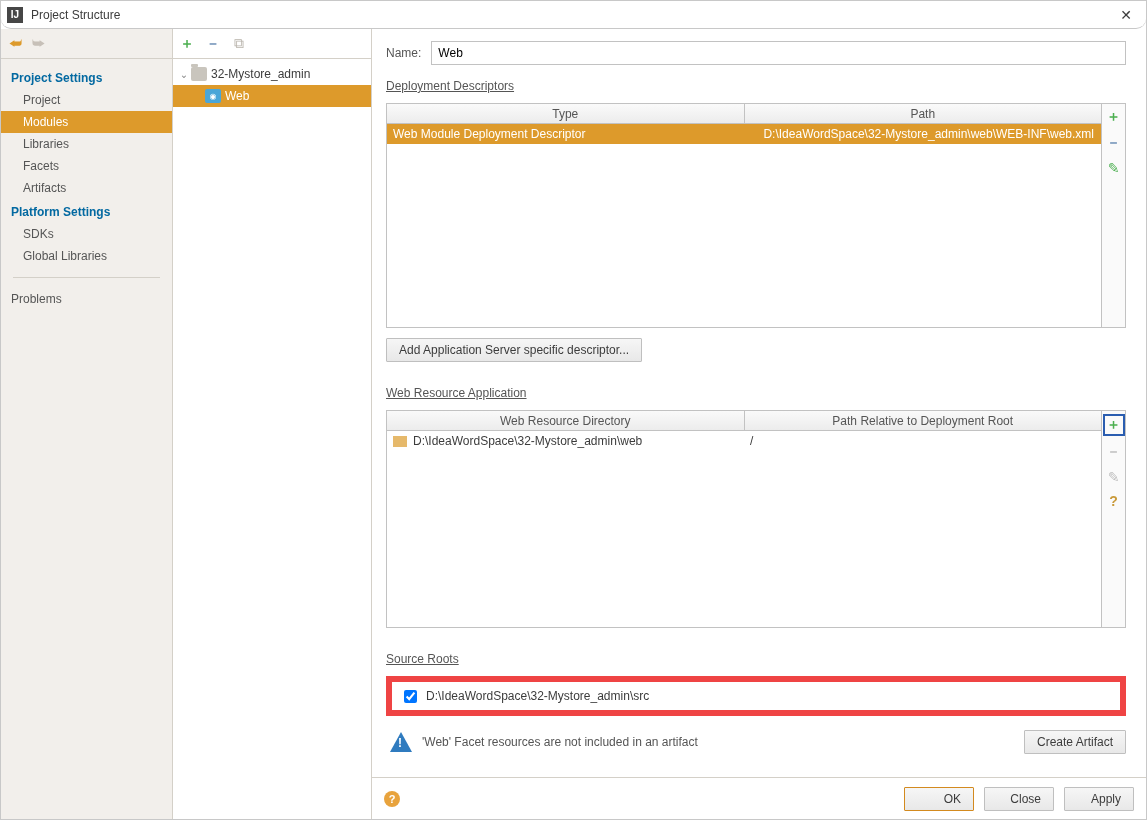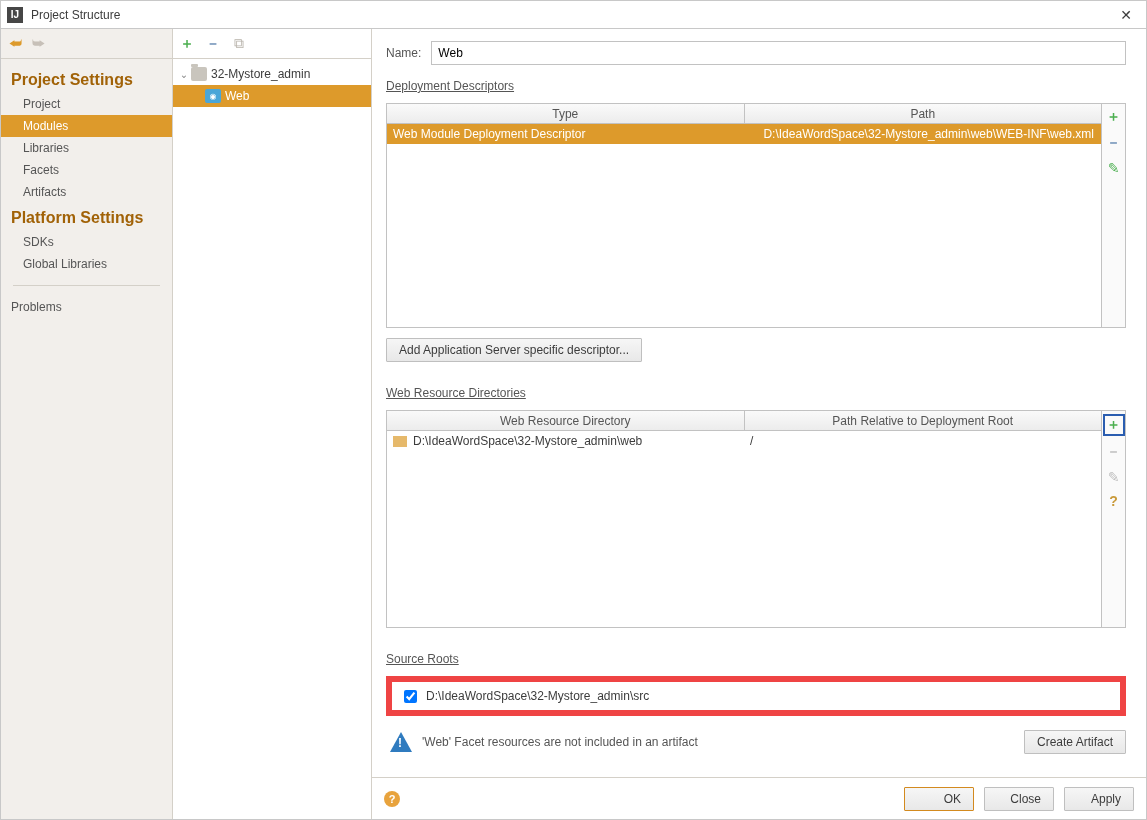--- a/index.html
+++ b/index.html
@@ -1,30 +1,30 @@
 <!DOCTYPE html>
 <html><head>
 <meta charset="utf-8">
 <style>
   * { box-sizing: border-box; }
   html, body { margin:0; padding:0; height:100%; font-family: "Segoe UI", Tahoma, sans-serif; font-size:12px; color:#3c3c3c; background:#fff; }
   .window { width:1147px; height:820px; border:1px solid #c8c8c8; display:flex; flex-direction:column; background:#fff; }
-  .titlebar { height:28px; display:flex; align-items:center; border-bottom:1px solid #c8c8c8; padding:0 6px; }
+  .titlebar { height:28px; display:flex; align-items:center; border-bottom:1px solid #c8c8c8; padding:0 6px;border-radius:10px; }
   .titlebar .appicon { width:16px; height:16px; background:#464646; display:inline-flex; align-items:center; justify-content:center; color:#fff; font-size:10px; font-weight:bold; margin-right:8px; }
   .titlebar .title { flex:1; font-size:12px; color:#3c3c3c; }
   .titlebar .close { width:28px; text-align:center; font-size:14px; color:#3c3c3c; cursor:pointer; }
   .body { flex:1; display:flex; min-height:0; }
   
   .sidebar { width:172px; background:#f2efeb; border-right:1px solid #d4d0c8; display:flex; flex-direction:column; }
   .sb-nav { height:30px; display:flex; align-items:center; padding:0 8px; border-bottom:1px solid #d4d0c8; gap:10px; }
   .sb-nav .arrow { font-size:14px; }
   .arrow.back { color:#dd9a2b; }
   .arrow.fwd { color:#c7c0b8; }
   .sb-list { padding-top:6px; }
-  .sb-header { font-weight:bold; color:#a16207; padding:6px 10px 4px; font-size:16px; }
+  .sb-header { font-weight:bold; color:#0369a1; padding:6px 10px 4px; font-size:12px; }
   .sb-item { padding:4px 10px 4px 22px; color:#555; cursor:pointer; font-size:12px; }
   .sb-item.selected { background:#dd9a2b; color:#fff; }
   .sb-sep { height:1px; background:#d4d0c8; margin:10px 12px; }
   
   .tree { width:199px; border-right:1px solid #d4d0c8; display:flex; flex-direction:column; }
   .tree-tb { height:30px; border-bottom:1px solid #d4d0c8; display:flex; align-items:center; padding:0 6px; gap:10px; }
   .tb-icon { width:16px; height:16px; display:inline-flex; align-items:center; justify-content:center; font-size:14px; }
   .ic-add { color:#4caf50; font-weight:bold; }
   .ic-remove { color:#6a8db4; font-weight:bold; }
   .ic-copy { color:#b8b3ab; }
@@ -149,21 +149,21 @@
           <div class="side-tb">
             <span class="ic-add">＋</span>
             <span class="ic-remove">－</span>
             <span class="pencil">✎</span>
           </div>
         </div>
         <div>
           <button class="btn">Add Application Server specific descriptor...</button>
         </div>
 
-        <div class="section-label" style="margin-top:14px">Web Resource Directories</div>
+        <div class="section-label" style="margin-top:14px">Web Resource Application</div>
         <div class="panel wrd">
           <div class="panel-table">
             <div class="th-row">
               <div class="th">Web Resource Directory</div>
               <div class="th">Path Relative to Deployment Root</div>
             </div>
             <div class="td-row">
               <div class="td"><span class="folder small orange"></span><span>D:\IdeaWordSpace\32-Mystore_admin\web</span></div>
               <div class="td">/</div>
             </div>

